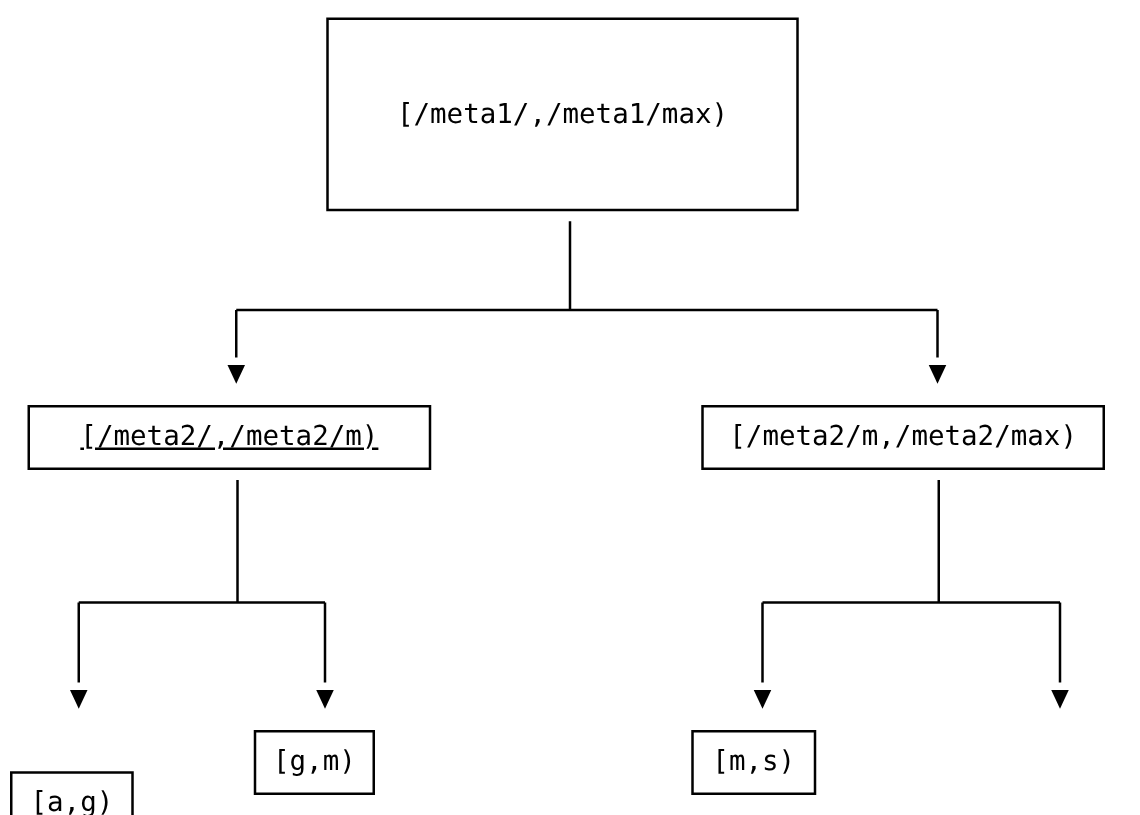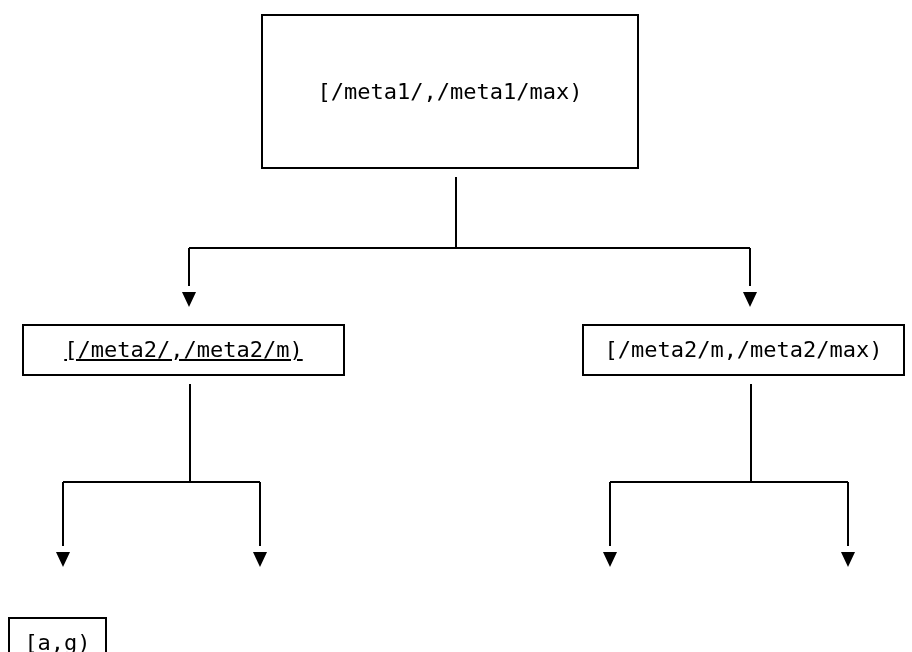--- a/index.html
+++ b/index.html
@@ -31,21 +31,21 @@
     display: flex;
     align-items: center;
     justify-content: center;
     font-size: 22px;
     line-height: 1;
     color: #000000;
     white-space: nowrap;
   }
   .node-root  { left: 261px; top: 14px;  width: 378px; height: 155px; }
   .node-l2a   { left: 22px;  top: 324px; width: 323px; height: 52px; text-decoration: underline; }
-  .node-l2b   { left: 582px; top: 324px; width: 323px; height: 52px; }
+  .node-l2b   { left: 561px; top: 324px; width: 323px; height: 52px; }
   .leaf-ag    { left: 8px;   top: 584px; width: 99px;  height: 52px; margin-top: 33px; }
   .leaf-gm    { left: 203px; top: 584px; width: 97px;  height: 52px; }
   .leaf-ms    { left: 553px; top: 584px; width: 100px; height: 52px; }
   .leaf-smax  { left: 777px; top: 584px; width: 126px; height: 52px; }
   .edge {
     stroke: #000000;
     stroke-width: 2;
     fill: none;
   }
   .arrowhead {
@@ -91,16 +91,22 @@
   </div>
 
   <div class="node node-l2b">
     <span>[/meta2/m,/meta2/max)</span>
   </div>
 
   <div class="node leaf-ag">
     <span>[a,g)</span>
   </div>
 
+  <div class="node leaf-gm">
+    <span>[g,m)</span>
+  </div>
 
+  <div class="node leaf-ms">
+    <span>[m,s)</span>
+  </div>
 
 
 </div>
 
 </body></html>

